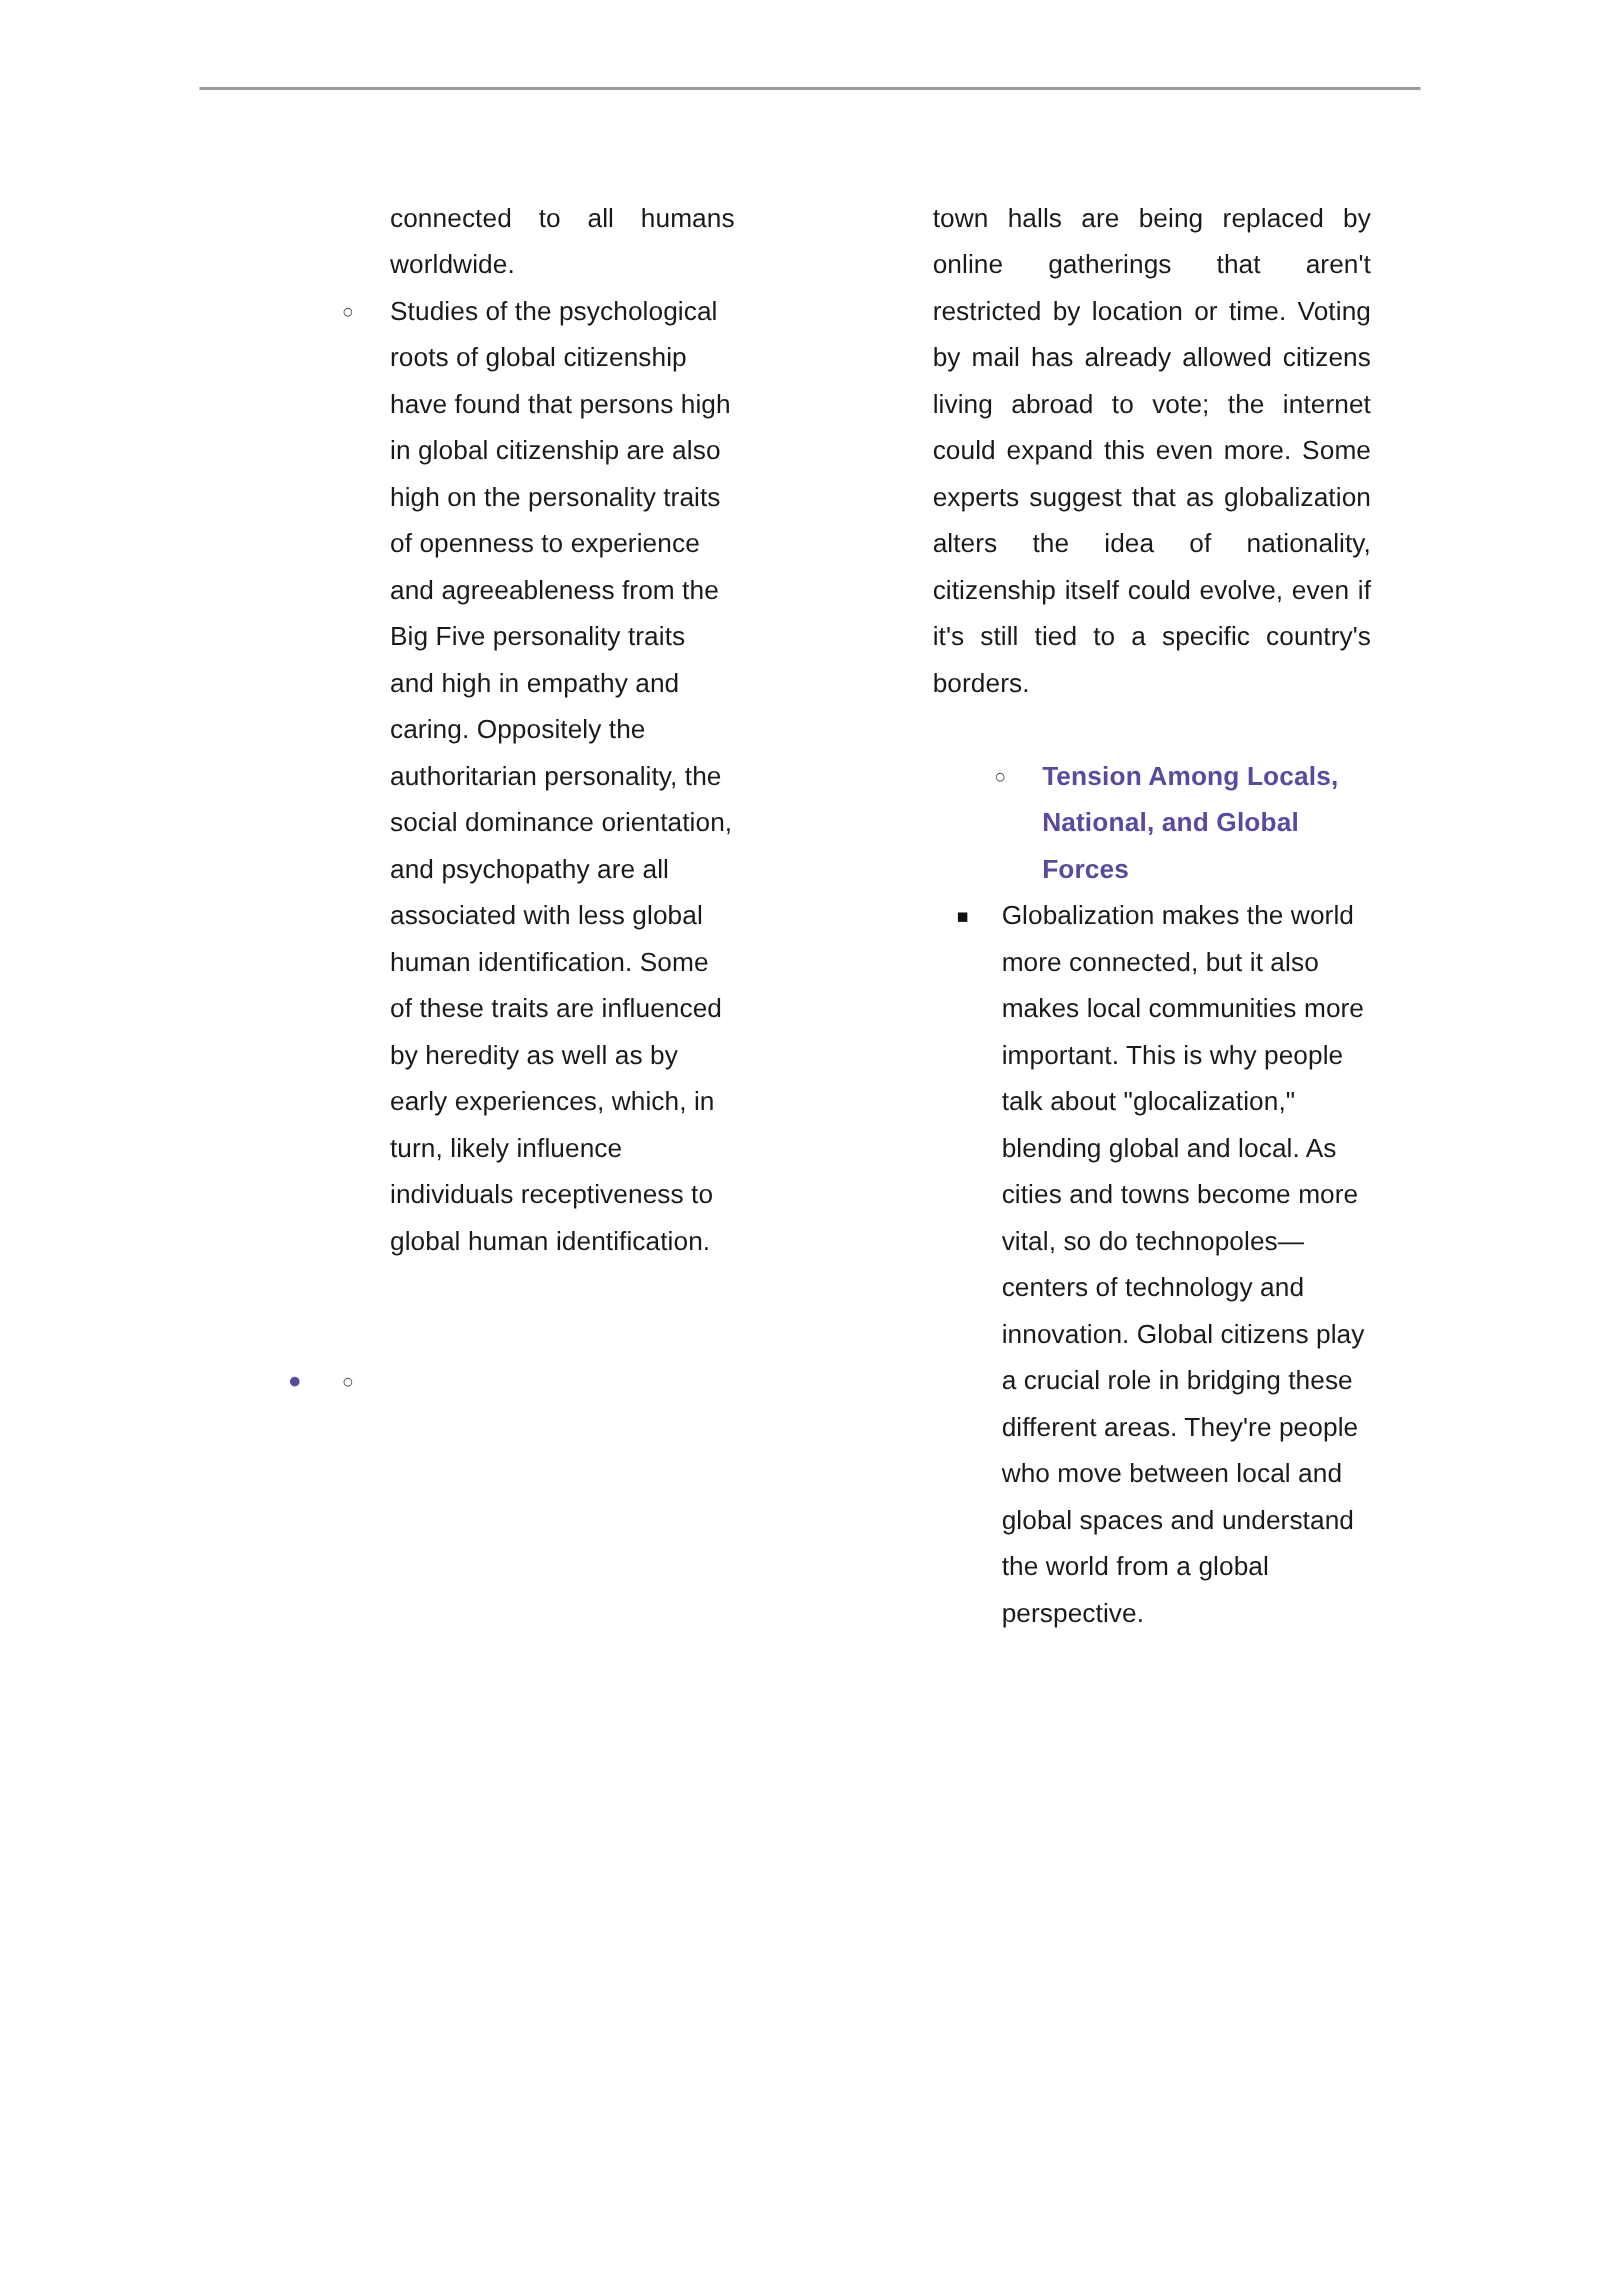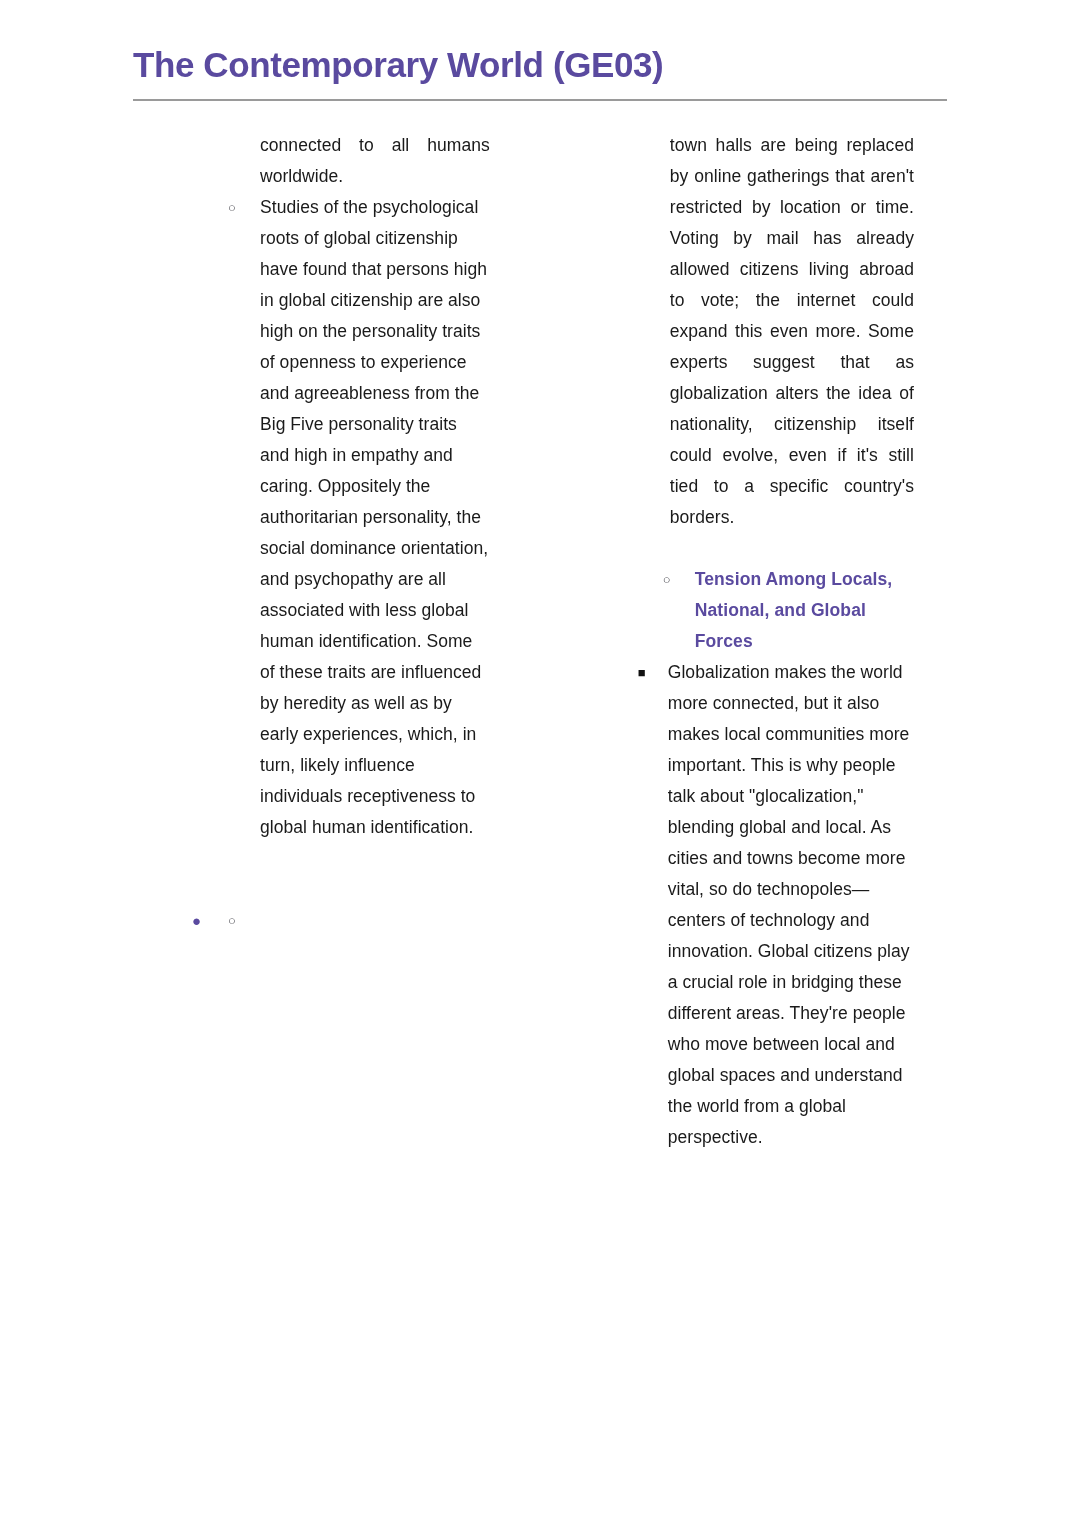--- a/index.html
+++ b/index.html
@@ -84,21 +84,21 @@
     content: "";
     display: inline-block;
     width: 100%;
   }
 
   
   .cont-l2 {
     margin-left: 127px;
   }
   .cont-l3 {
-    margin-left: 102px;
+    margin-left: 54px;
   }
 
   
   .item {
     position: relative;
     display: block;
   }
   .bullet {
     position: absolute;
     top: 0;
@@ -146,21 +146,20 @@
   }
 
   .spacer-lg { height: 31px; }
 </style>
 </head>
 <body>
 
 <div class="page">
 
   <div class="header">
-    <div class="doc-title">The Contemporary World (GE03)</div>
     <div class="title-rule"></div>
   </div>
 
   <div class="columns">
 
     <div class="col col-left">
 
       <div class="para cont-l2">connected to all humans worldwide.</div>
 
       <div class="item item-l2">

